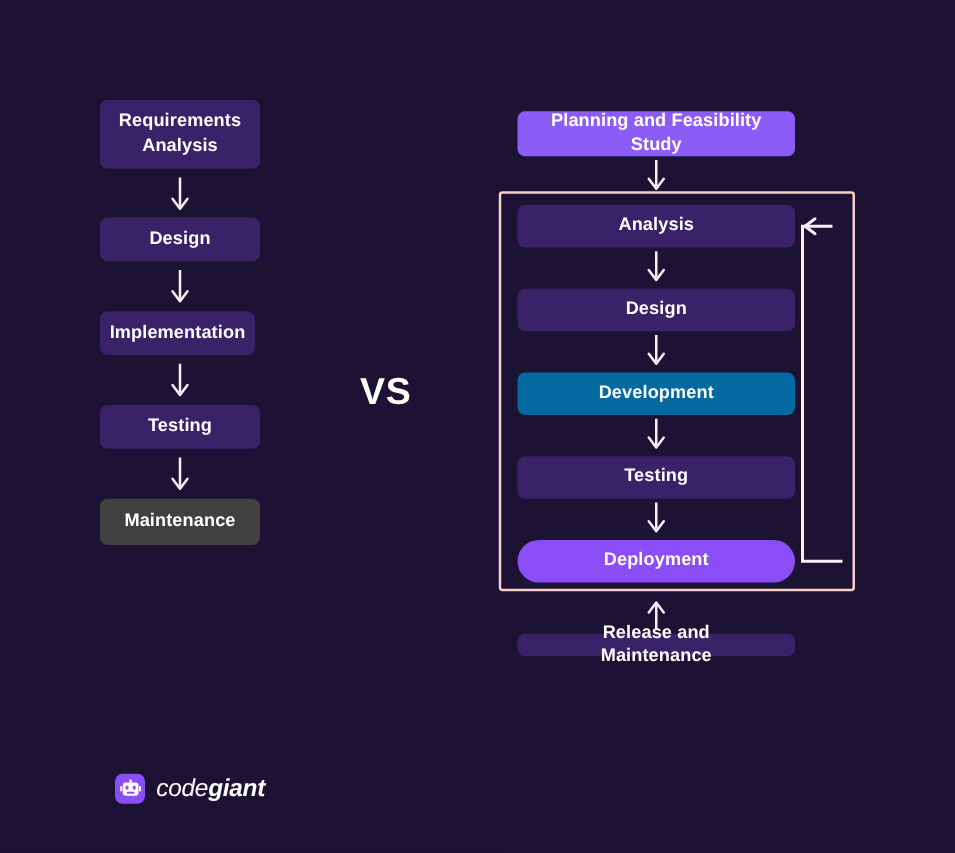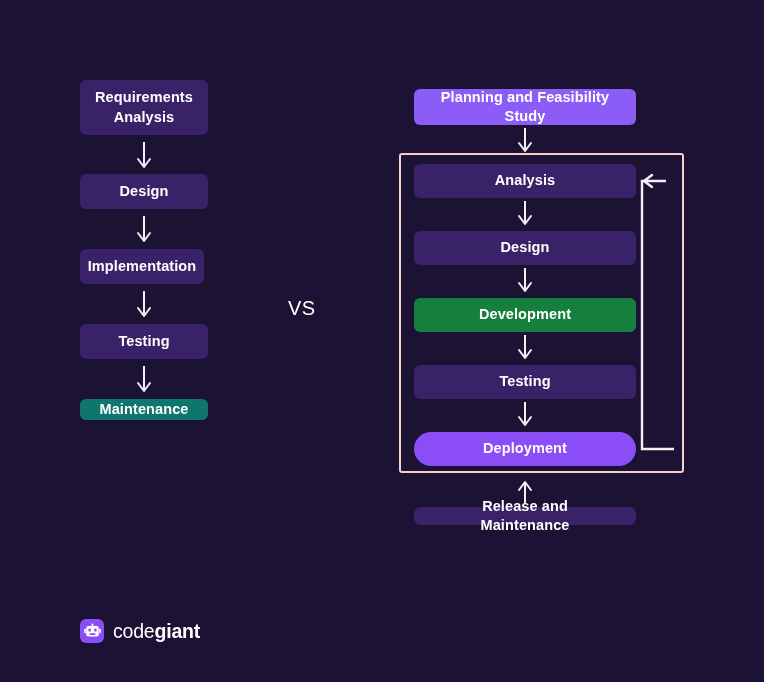--- a/index.html
+++ b/index.html
@@ -60,22 +60,22 @@
   
   .feedback {
     position: absolute;
     pointer-events: none;
   }
 
   
   .vs-label {
     position: absolute;
     color: #ffffff;
-    font-size: 20px;
-    font-weight: normal;
+    font-size: 30px;
+    font-weight: bold;
     letter-spacing: 0.5px;
   }
 
   
   .logo {
     position: absolute;
     display: flex;
     align-items: center;
     gap: 9px;
   }
@@ -142,21 +142,21 @@
       <span>Testing</span>
     </div>
 
     <div class="arrow" style="left:130px; top:364px; width:28px; height:32px;">
       <svg width="16" height="30" viewBox="0 0 16 30" aria-hidden="true">
         <line x1="8" y1="1" x2="8" y2="24" stroke="#f2f0f7" stroke-width="2"></line>
         <polyline points="2,18 8,26 14,18" fill="none" stroke="#f2f0f7" stroke-width="2" stroke-linecap="round" stroke-linejoin="round"></polyline>
       </svg>
     </div>
 
-    <div class="node" style="left: 80px; top: 399px; width: 128px; height: 21px; background: #0f766e; color: rgb(255, 255, 255);">
+    <div class="node" style="left: 80px; top: 399px; width: 128px; height: 37px; background: #404040; color: rgb(255, 255, 255);">
       <span>Maintenance</span>
     </div>
 
   </div>
 
   <div class="vs-label" style="left:288px; top:297px;">VS</div>
 
   <div>
 
     <div class="node" style="left: 414px; top: 89px; width: 222px; height: 36px; background: #8b5cf6; color: rgb(255, 255, 255); justify-content: center;">
@@ -187,21 +187,21 @@
       <span>Design</span>
     </div>
 
     <div class="arrow" style="left:511px; top:267px; width:28px; height:28px;">
       <svg width="16" height="28" viewBox="0 0 16 28" aria-hidden="true">
         <line x1="8" y1="1" x2="8" y2="22" stroke="#f2f0f7" stroke-width="2"></line>
         <polyline points="2,16 8,24 14,16" fill="none" stroke="#f2f0f7" stroke-width="2" stroke-linecap="round" stroke-linejoin="round"></polyline>
       </svg>
     </div>
 
-    <div class="node bright" style="left: 414px; top: 298px; width: 222px; height: 34px; background: #15803d; color: rgb(255, 255, 255);">
+    <div class="node bright" style="left: 414px; top: 298px; width: 222px; height: 34px; background: #0369a1; color: rgb(255, 255, 255);">
       <span>Development</span>
     </div>
 
     <div class="arrow" style="left:511px; top:334px; width:28px; height:28px;">
       <svg width="16" height="28" viewBox="0 0 16 28" aria-hidden="true">
         <line x1="8" y1="1" x2="8" y2="22" stroke="#f2f0f7" stroke-width="2"></line>
         <polyline points="2,16 8,24 14,16" fill="none" stroke="#f2f0f7" stroke-width="2" stroke-linecap="round" stroke-linejoin="round"></polyline>
       </svg>
     </div>
 
@@ -233,21 +233,21 @@
         <polyline points="2,12 8,4 14,12" fill="none" stroke="#f2f0f7" stroke-width="2" stroke-linecap="round" stroke-linejoin="round"></polyline>
       </svg>
     </div>
 
     <div class="node" style="left: 414px; top: 507px; width: 222px; height: 18px; background: rgb(57, 34, 104); color: rgb(255, 255, 255);">
       <span>Release and Maintenance</span>
     </div>
 
   </div>
 
-  <div class="logo" style="left:80px; top:619px;">
+  <div class="logo" style="left:92px; top:619px;font-style:italic;">
     <span class="logo-mark">
       <svg width="17" height="17" viewBox="0 0 17 17" aria-hidden="true">
         <rect x="7.6" y="0.6" width="1.8" height="2.6" fill="#ffffff"></rect>
         <rect x="2.2" y="3.0" width="12.6" height="10.6" rx="2.4" fill="#ffffff"></rect>
         <rect x="4.4" y="5.6" width="2.4" height="3.0" rx="0.9" fill="#8b4df5"></rect>
         <rect x="10.2" y="5.6" width="2.4" height="3.0" rx="0.9" fill="#8b4df5"></rect>
         <rect x="5.4" y="10.3" width="6.2" height="1.6" rx="0.8" fill="#8b4df5"></rect>
         <rect x="0.2" y="5.8" width="1.6" height="4.4" rx="0.8" fill="#ffffff"></rect>
         <rect x="15.2" y="5.8" width="1.6" height="4.4" rx="0.8" fill="#ffffff"></rect>
       </svg>

